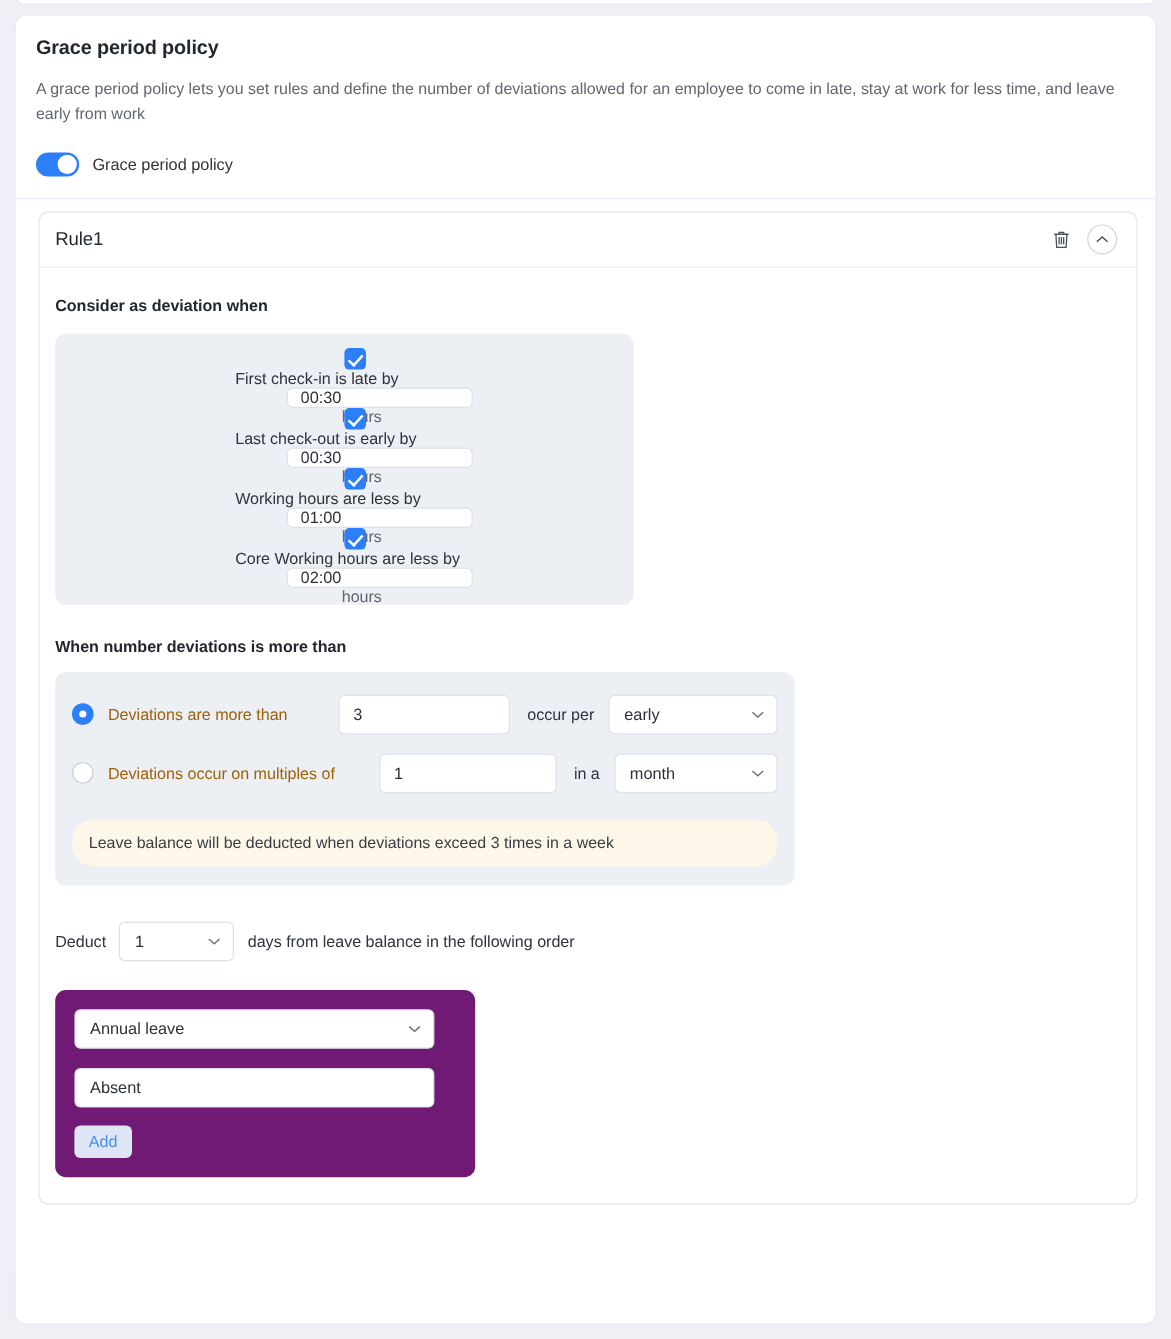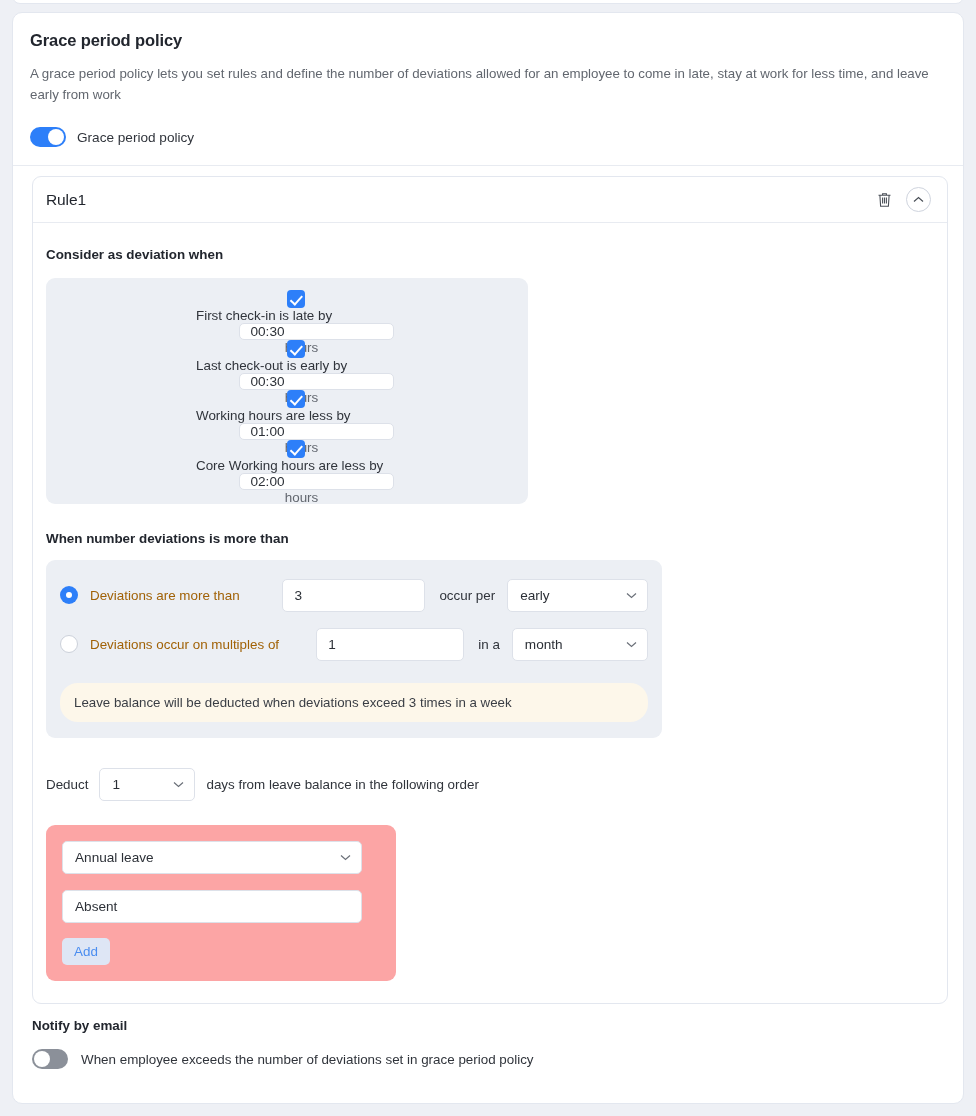--- a/index.html
+++ b/index.html
@@ -305,21 +305,21 @@
     display: flex;
     align-items: center;
     margin-top: 30px;
     gap: 11px;
   }
   .deduct-text { font-size: 13.4px; color: #30343b; }
 
   .leave-panel {
     margin-top: 24px;
     width: 350px;
-    background: #fca5a5;
+    background: #701a75;
     border-radius: 9px;
     padding: 16px;
   }
   .leave-field {
     width: 300px;
     height: 33px;
     background: #ffffff;
     border: 1px solid #dde1e9;
     border-radius: 5px;
     display: flex;
@@ -504,23 +504,14 @@
         </div>
         <div class="leave-field">
           <span>Absent</span>
         </div>
         <button class="add-btn">Add</button>
       </div>
 
     </div>
   </div>
 
-  <div class="notify-wrap">
-    <div class="notify-title">Notify by email</div>
-    <div class="notify-row">
-      <div class="switch off">
-        <div class="knob"></div>
-      </div>
-      <div class="notify-label">When employee exceeds the number of deviations set in grace period policy</div>
-    </div>
-  </div>
 
 </div>
 
 </body></html>

